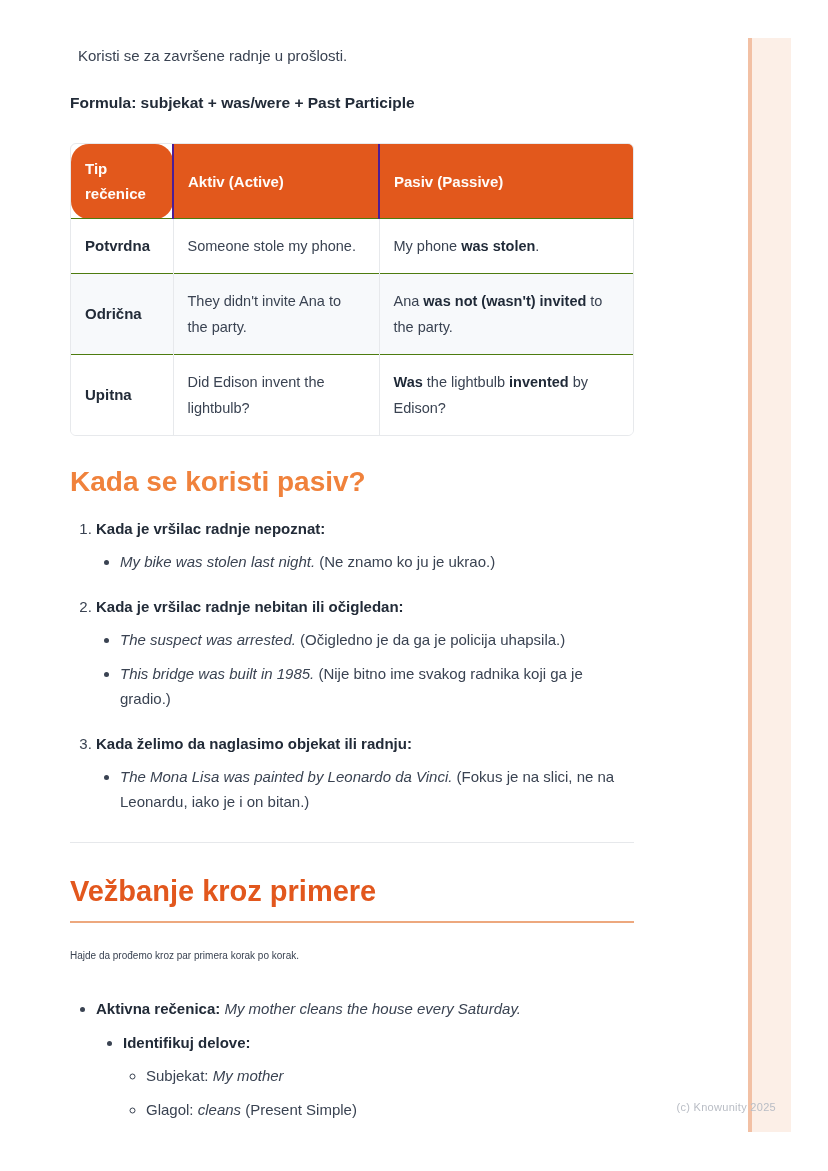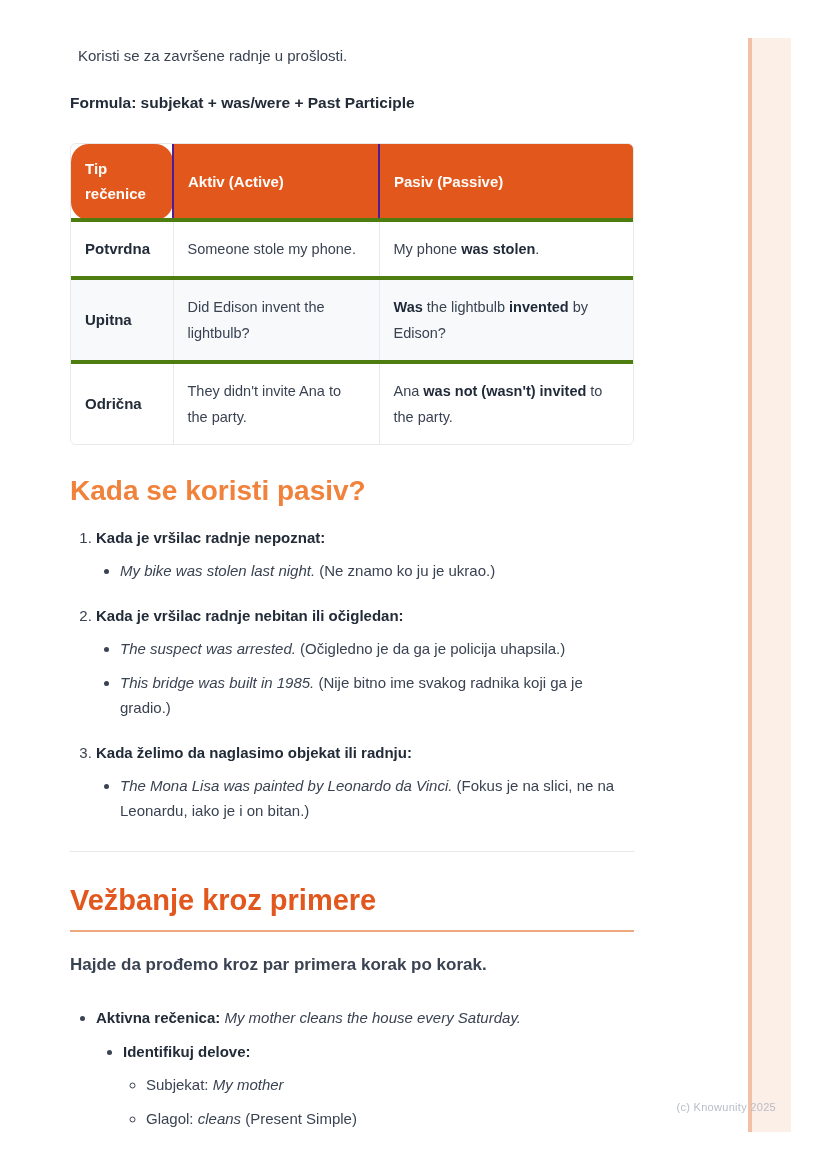--- a/index.html
+++ b/index.html
@@ -54,21 +54,21 @@
     padding: 12px 14px;
     line-height: 25px;
     border-left: 2px solid #4c1d95;
   }
   th:first-child { border-left: none; border-radius: 18px; }
   td {
     padding: 14px;
     font-size: 14.5px;
     line-height: 26px;
     vertical-align: middle;
-    border-top: 4px solid #4d7c0f;
+    border-top: 1px solid #4d7c0f;
     border-left: 1px solid #e7e9ec;
     color: #3a4352;
     background: #ffffff;
   }
   td:first-child { border-left: none; }
   tbody tr:nth-child(even) td { background: #f7f9fb; }
   td.label-cell { font-weight: bold; font-size: 15px; color: #222b38; }
   td strong { font-weight: bold; color: #1f2937; }
 
   .usage-heading {
@@ -101,21 +101,21 @@
     border-top: 1px solid #e6e8eb;
   }
   .practice-heading {
     margin: 32px 0 0;
     font-size: 29px;
     font-weight: bold;
     color: #e2571d;
     padding-bottom: 13px;
     border-bottom: 2px solid #eda87e;
   }
-  .practice-intro { margin: 21px 0 0; font-size: 17px; line-height: 24px; font-weight: bold; }
+  .practice-intro { margin: 21px 0 0; font-size: 10px; line-height: 24px; }
   .example-title { margin: 25px 0 0; font-size: 15.5px; font-weight: bold; color: #222b38; }
 
   .practice-list {
     list-style: disc;
     margin: 28px 0 0;
     padding-left: 26px;
     font-size: 15px;
     line-height: 25px;
   }
   .practice-sub {
@@ -158,28 +158,28 @@
           <th>Pasiv (Passive)</th>
         </tr>
       </thead>
       <tbody>
         <tr>
           <td class="label-cell">Potvrdna</td>
           <td>Someone stole my phone.</td>
           <td><span>My phone </span><strong>was stolen</strong><span>.</span><strong></strong><span></span></td>
         </tr>
         <tr>
+          <td class="label-cell">Odrična</td>
+          <td>They didn't invite Ana to the party.</td>
+          <td><span>Ana </span><strong>was not (wasn't) invited</strong><span> to the party.</span><strong></strong><span></span></td>
+        </tr>
+        <tr>
           <td class="label-cell">Upitna</td>
           <td>Did Edison invent the lightbulb?</td>
           <td><span></span><strong>Was</strong><span> the lightbulb </span><strong>invented</strong><span> by Edison?</span></td>
-        </tr>
-        <tr>
-          <td class="label-cell">Odrična</td>
-          <td>They didn't invite Ana to the party.</td>
-          <td><span>Ana </span><strong>was not (wasn't) invited</strong><span> to the party.</span><strong></strong><span></span></td>
         </tr>
       </tbody>
     </table>
   </div>
 
   <h2 class="usage-heading">Kada se koristi pasiv?</h2>
 
   <ol class="usage-list">
     <li>
       <span class="item-head">Kada je vršilac radnje nepoznat:</span>

